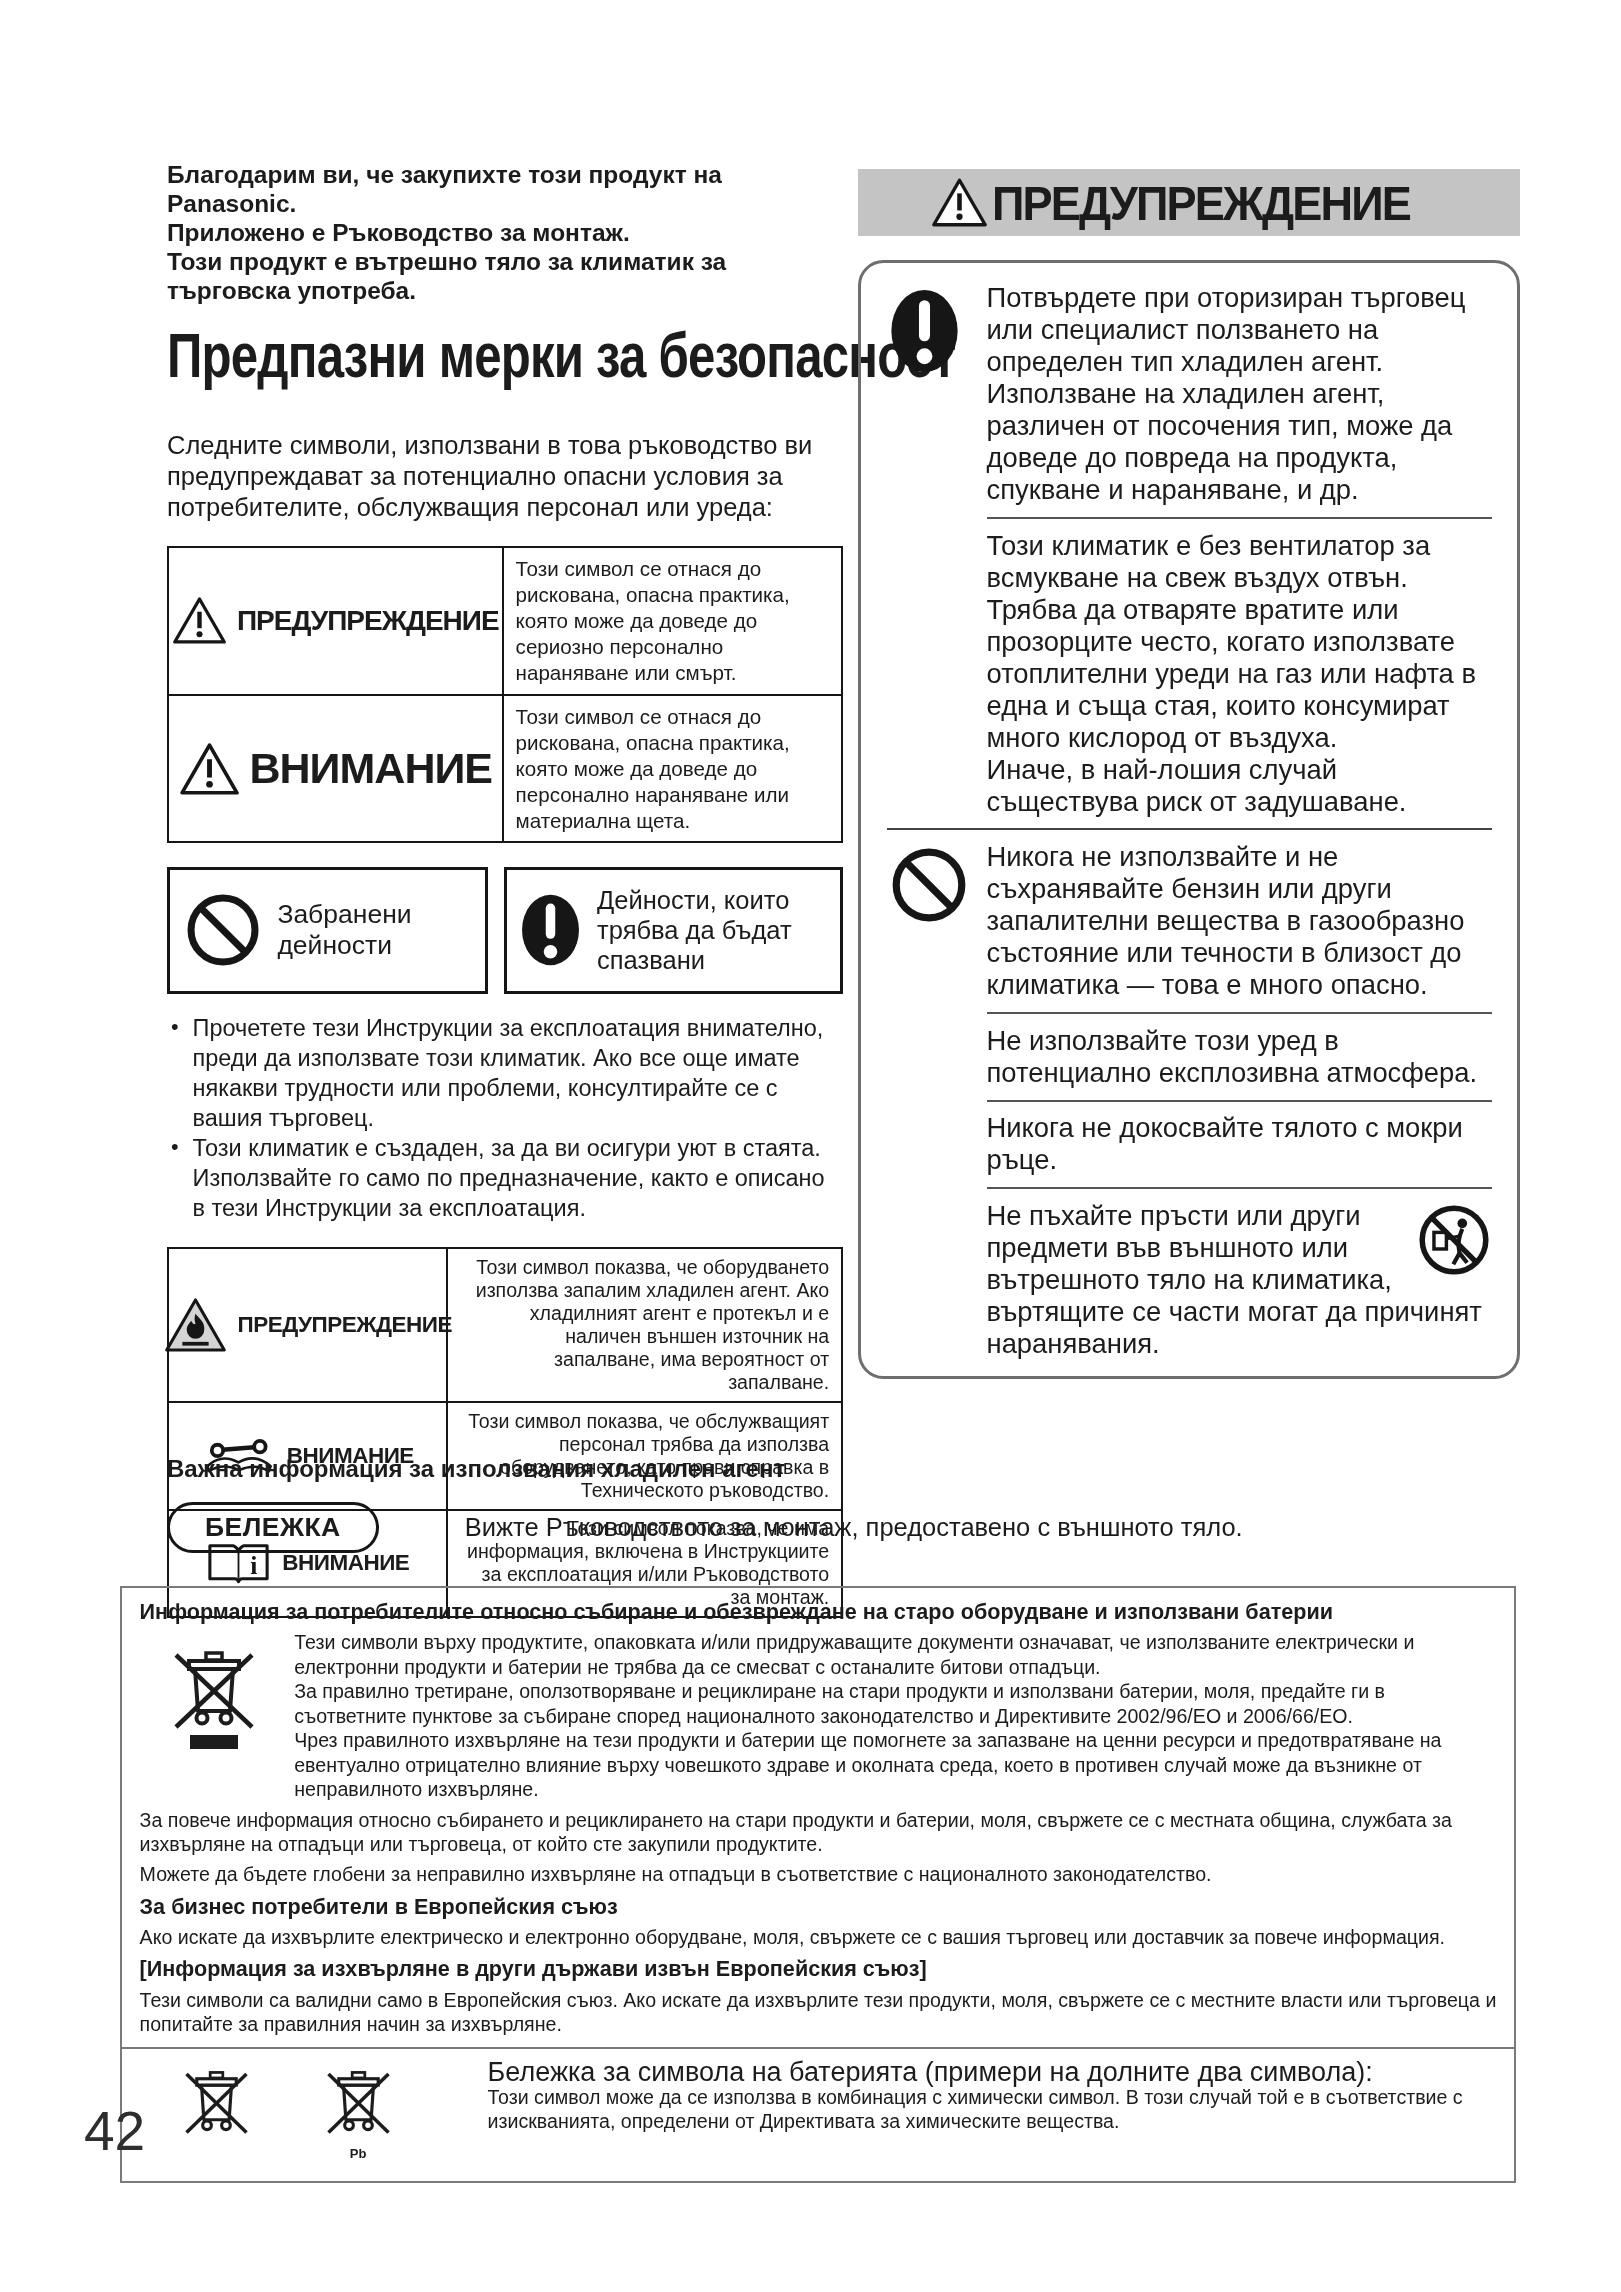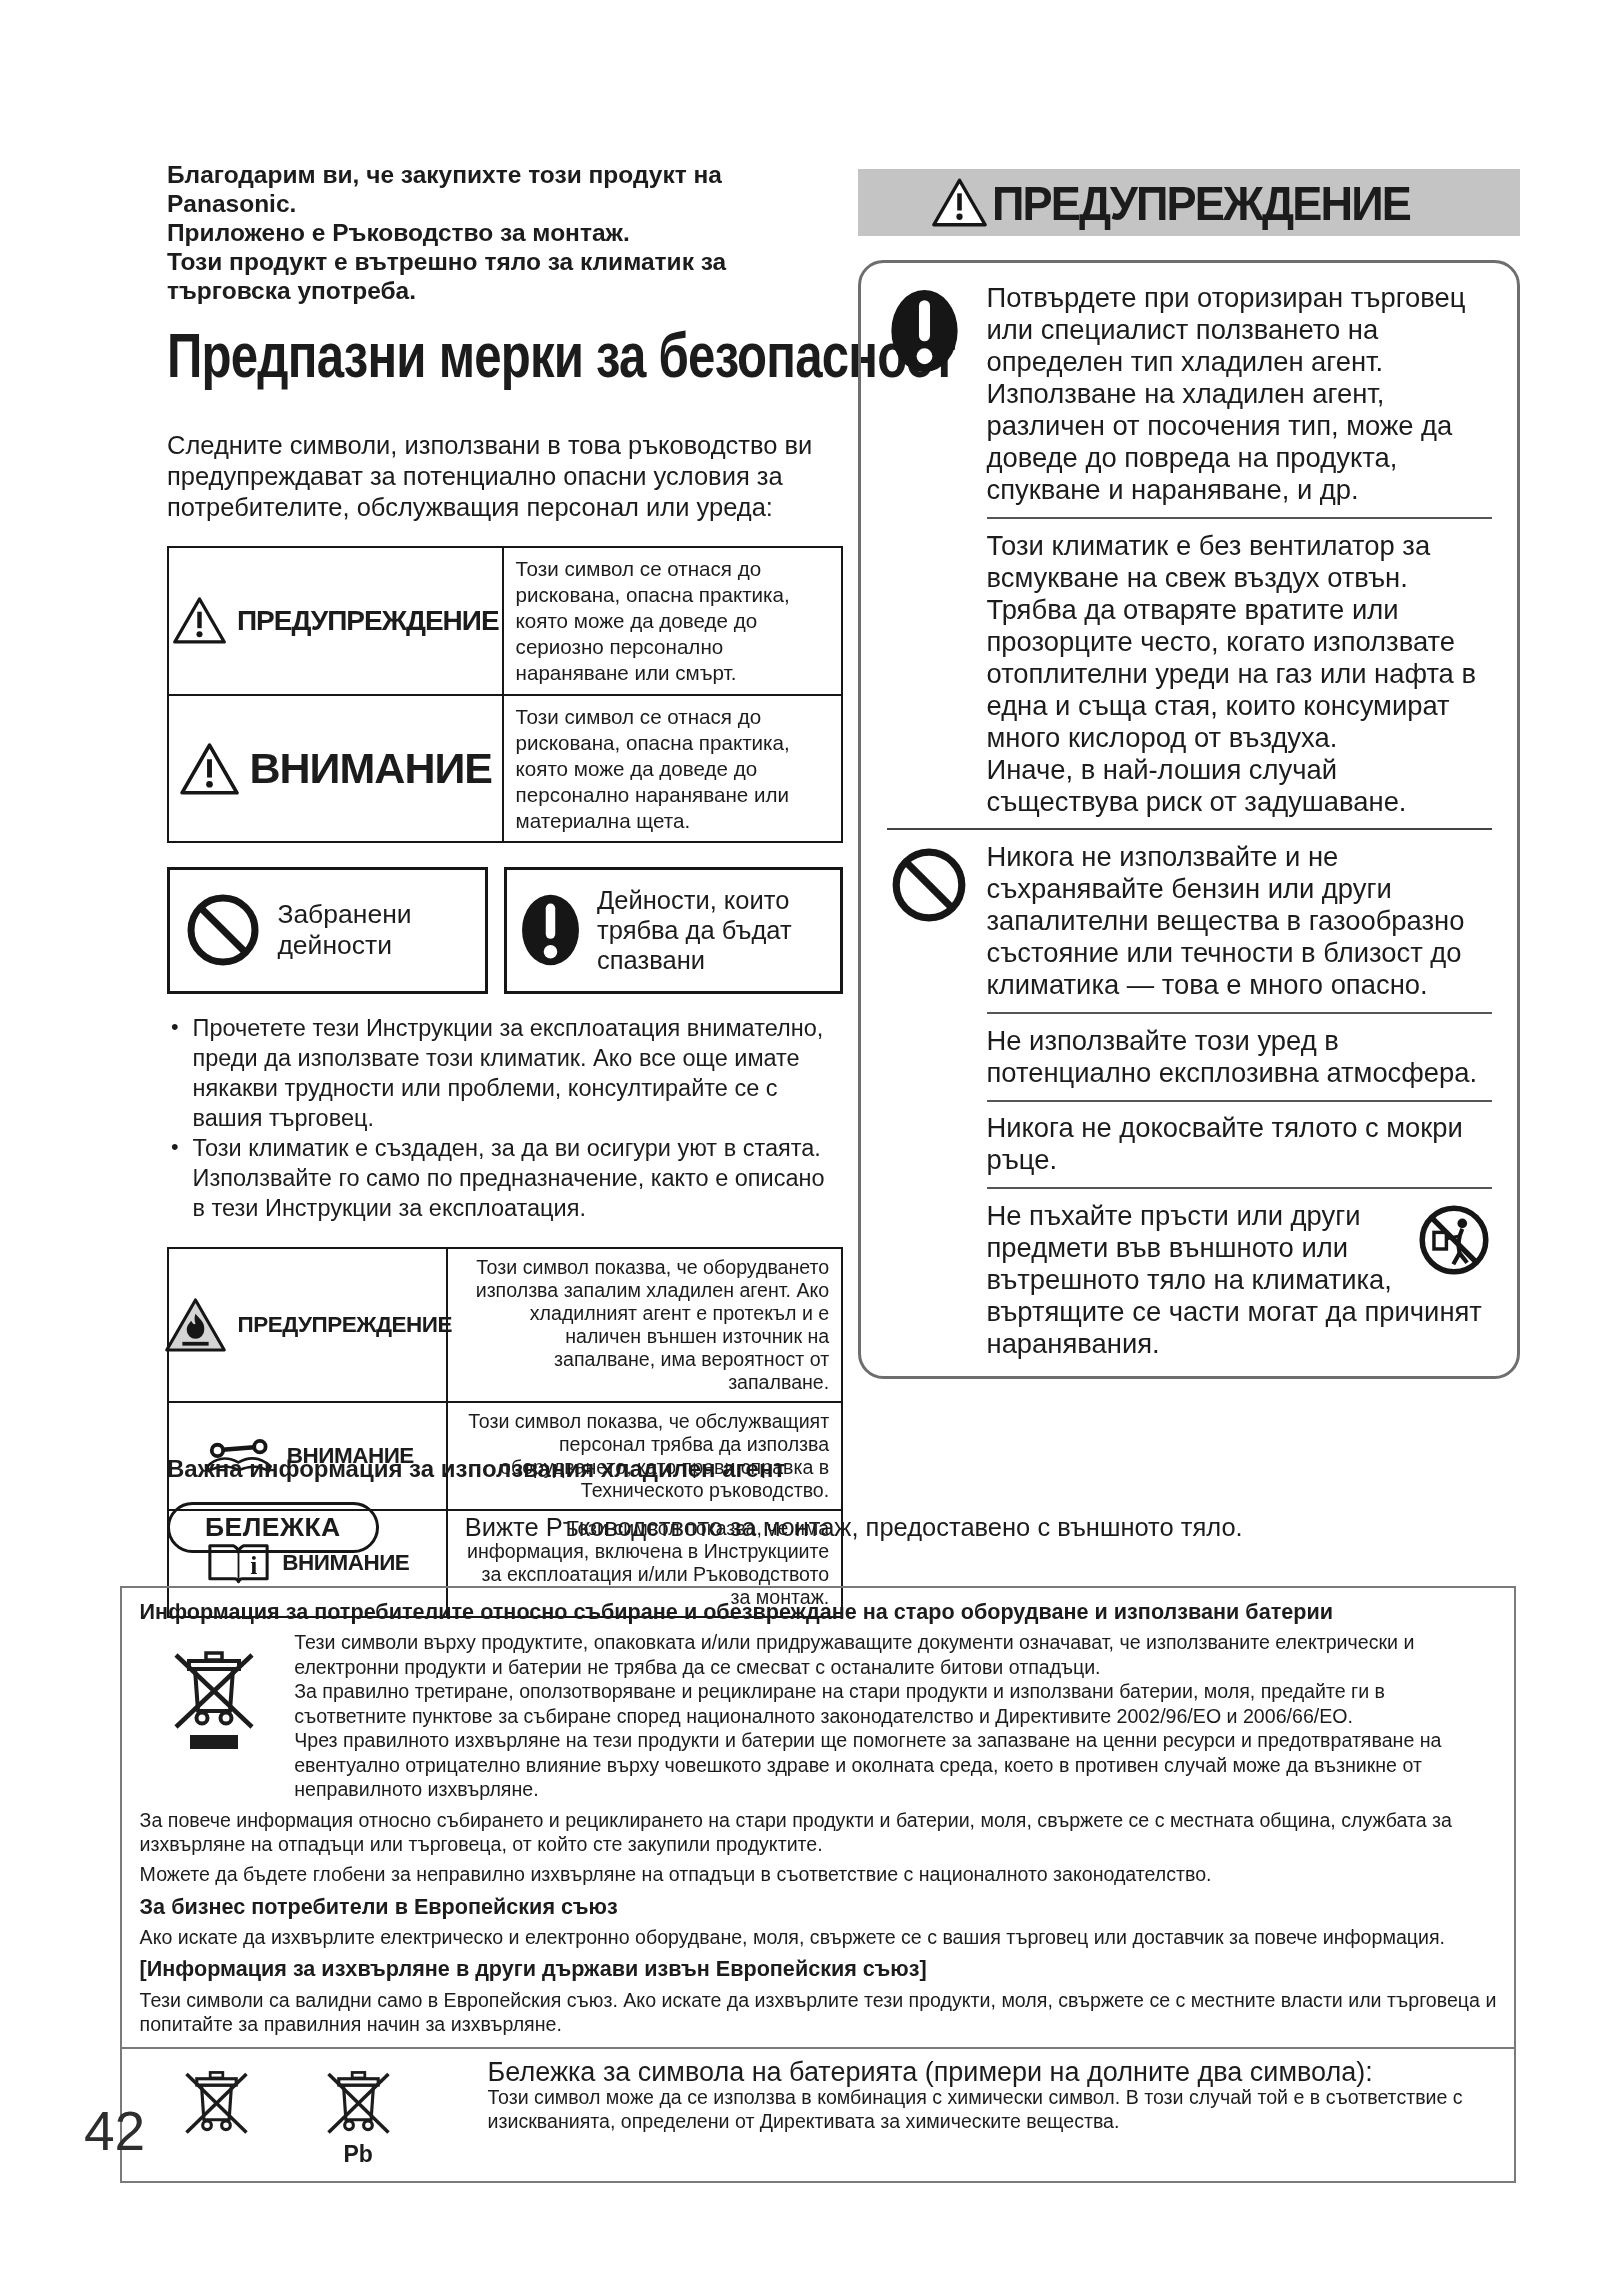--- a/index.html
+++ b/index.html
@@ -85,21 +85,21 @@
   .ib-row{display:flex;}
   .ib-iconcol{flex:0 0 auto;width:108px;margin-left:29px;padding-top:3.9px;}
   .ib-paras{flex:1;margin-left:17.6px;}
   .ib-paras p{margin:0;}
   .info-box>p{margin:5.9px 0 0 0;}
   .ib-h{font-size:21.6px;font-weight:bold;margin:7.8px 0 2px 0;}
   .ib-divider{border:none;border-top:2px solid #7a7a7a;margin:9.8px -17.6px 0 -17.6px;}
   .battery-row{display:flex;align-items:flex-start;padding:11.8px 0 13.7px 0;}
   .battery-icons{flex:0 0 auto;display:flex;gap:71px;margin-left:41px;padding-top:3.9px;}
   .battery-icon-wrap{text-align:center;}
-  .pb-label{font-size:23px;font-weight:bold;margin-top:-2px;}
+  .pb-label{font-size:13px;font-weight:bold;margin-top:-2px;}
   .battery-text{flex:1;margin-left:94px;}
   .battery-text p{margin:0;}
   .bt-h{font-size:27px;font-weight:normal;}
 
   .page-num{position:absolute;left:84px;top:2099px;font-size:55px;color:#2e2e2e;}
 </style>
 </head>
 <body>
 
 <div class="page">

